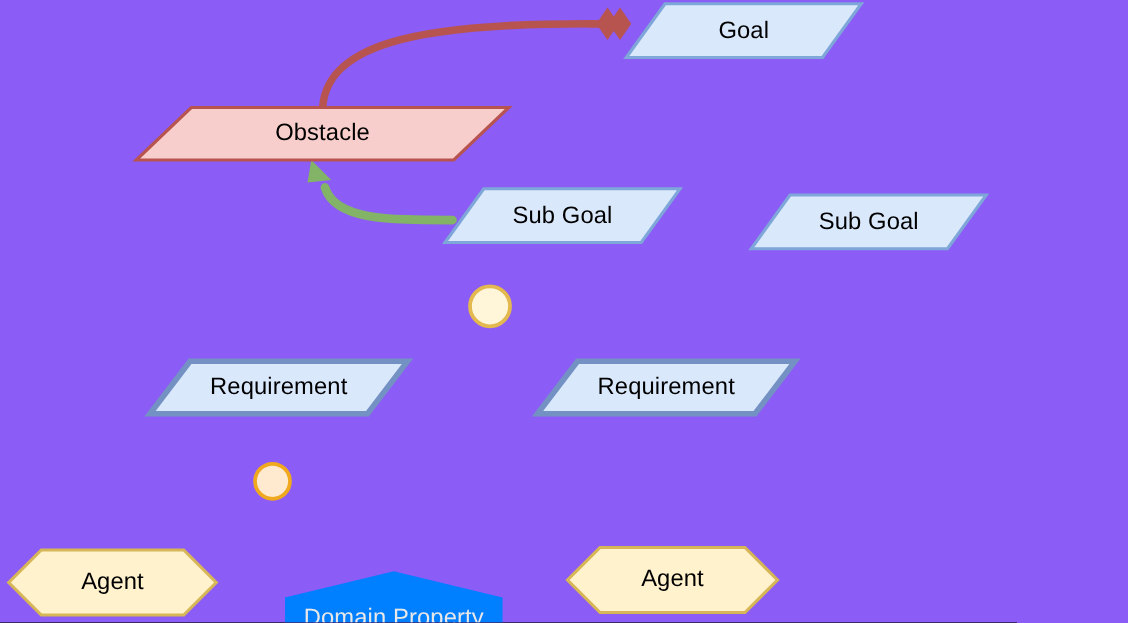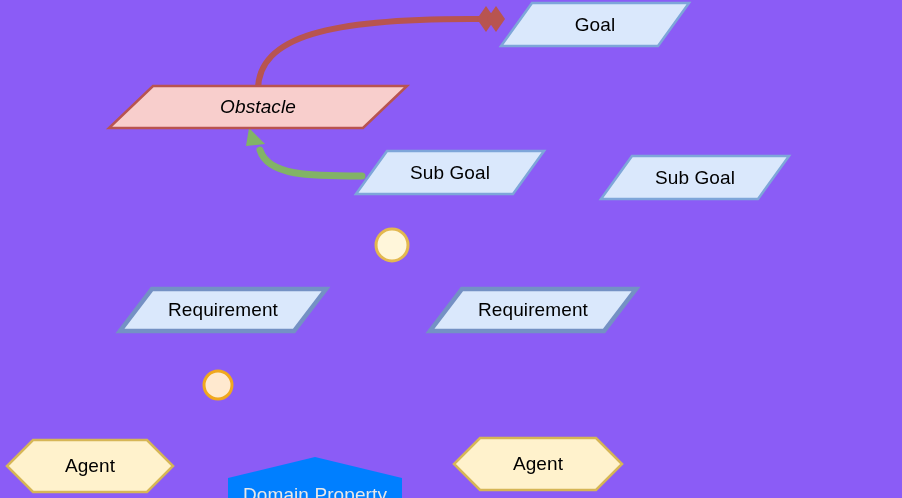--- a/index.html
+++ b/index.html
@@ -70,21 +70,21 @@
     </g>
   </svg>
 
   <div class="node" style="left:500px; top:2px; width:190px; height:45px;">
     <svg width="190" height="45" viewBox="0 0 190 45">
       <polygon points="32,1 189,1 158,44 1,44" fill="#dae8fc" stroke="#7ea6d9" stroke-width="2.5"></polygon>
     </svg>
     <div class="node-label">Goal</div>
   </div>
 
-  <div class="node" style="left:108px; top:85px; width:300px; height:44px;font-style:italic;">
+  <div class="node" style="left:108px; top:85px; width:300px; height:44px;">
     <svg width="300" height="44" viewBox="0 0 300 44">
       <polygon points="45,1 299,1 255,43 1,43" fill="#f8cecc" stroke="#b85450" stroke-width="2.5"></polygon>
     </svg>
     <div class="node-label">Obstacle</div>
   </div>
 
   <div class="node" style="left:355px; top:150px; width:190px; height:45px;">
     <svg width="190" height="45" viewBox="0 0 190 45">
       <polygon points="32,1 189,1 158,44 1,44" fill="#dae8fc" stroke="#7ea6d9" stroke-width="2.5"></polygon>
     </svg>

